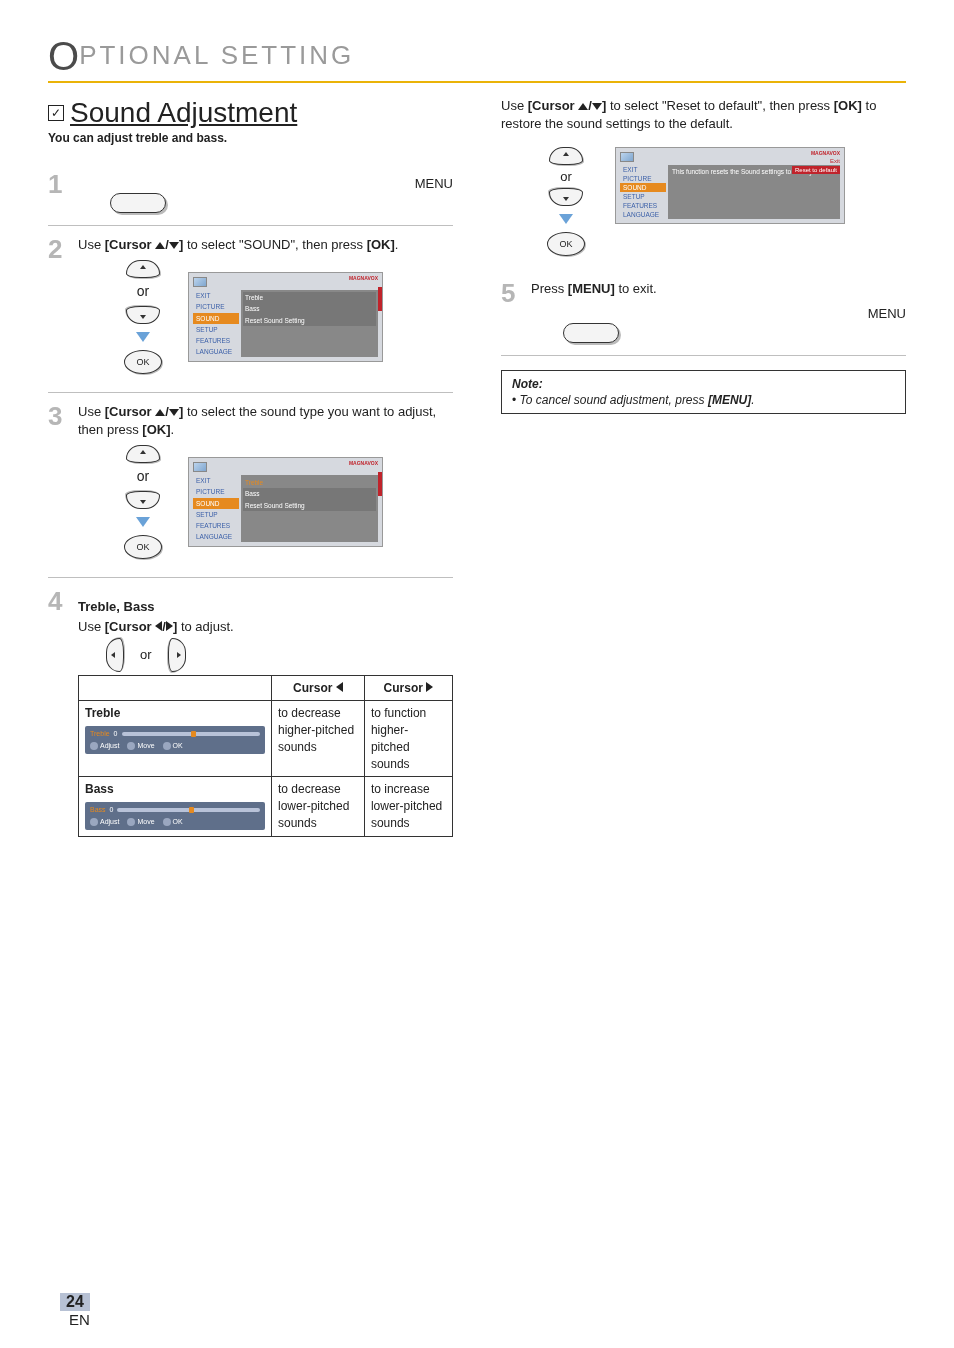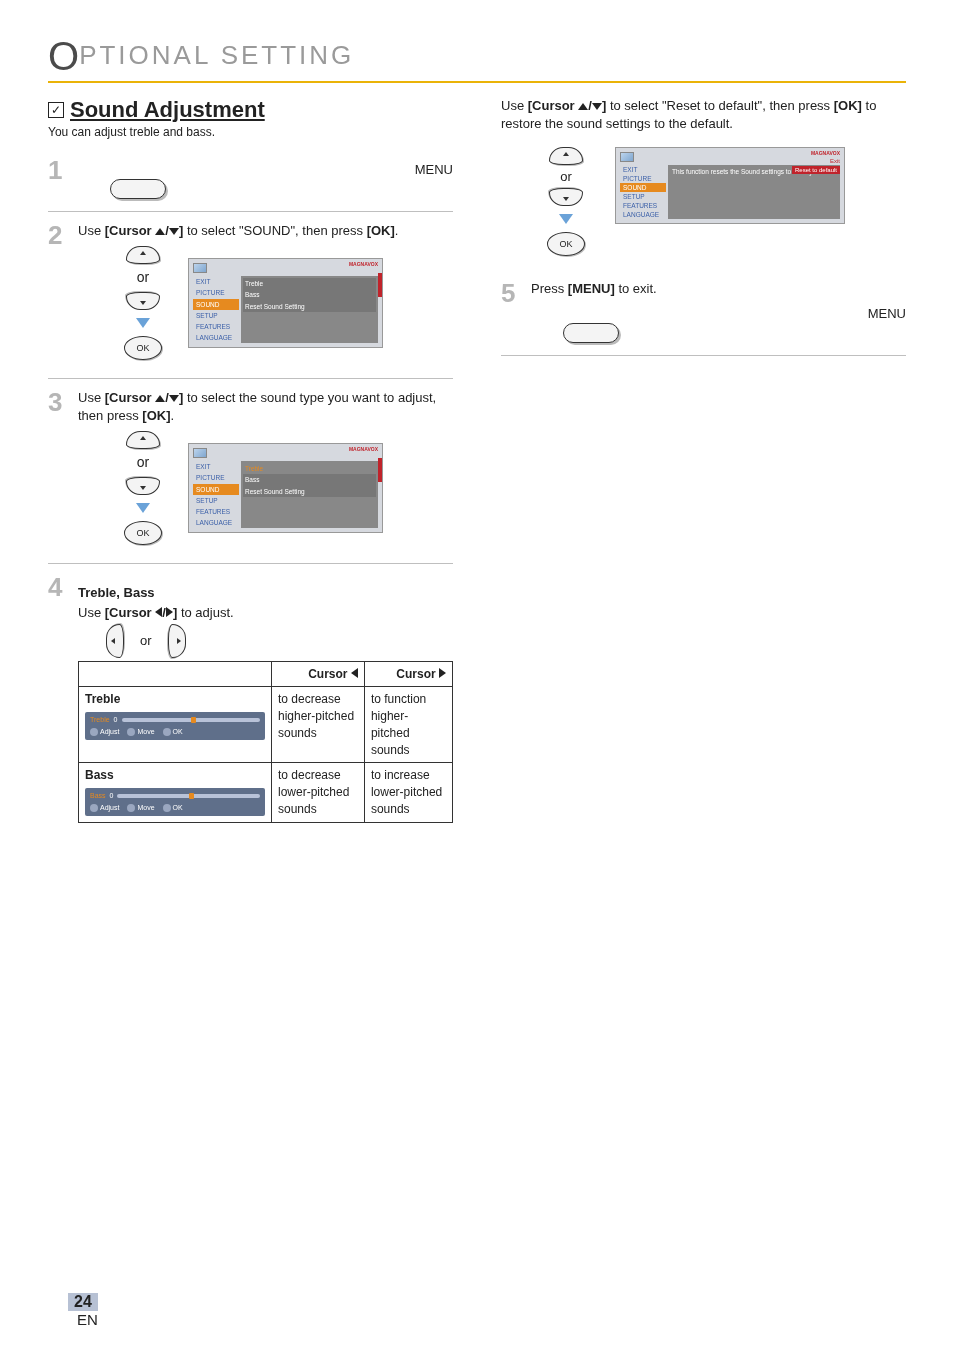--- a/index.html
+++ b/index.html
@@ -48,28 +48,28 @@
   }
   .chkbox {
     width: 16px; height: 16px;
     border: 1.5px solid #222;
     display: inline-flex;
     align-items: center;
     justify-content: center;
     font-size: 12px;
   }
   .sec-title-text {
-    font-size: 22px;
+    font-size: 28px;
+    font-weight: normal;
+    text-decoration: underline;
+  }
+  .intro {
     font-weight: bold;
-    text-decoration: underline;
-  }
-  .intro {
-    font-weight: normal;
     font-size: 12px;
-    margin-bottom: 8px;
+    margin-bottom: 16px;
   }
   .step {
     display: flex;
     gap: 10px;
     border-bottom: 1px solid #bfbfbf;
     padding: 10px 0 12px 0;
   }
   .step-no {
     font-size: 26px;
     font-weight: bold;
@@ -186,21 +186,21 @@
     width: 100%;
     font-size: 12px;
     margin-top: 10px;
   }
   .tbl th, .tbl td {
     border: 1px solid #333;
     padding: 4px 6px;
     text-align: left;
     vertical-align: top;
   }
-  .tbl th { text-align: right; font-weight: bold; }
+  .tbl th { text-align: center; font-weight: bold; }
   .slider-widget {
     background: #5f6f8a;
     border-radius: 2px;
     padding: 3px 5px;
     margin-top: 4px;
     font-size: 7px;
     color: #fff;
     width: 180px;
   }
   .slider-widget .row1 { display:flex; align-items:center; gap:4px; }
@@ -222,21 +222,21 @@
     border: 1px solid #333;
     padding: 6px 10px;
     margin-top: 14px;
     font-size: 12px;
   }
   .note-box .ttl { font-style: italic; font-weight: bold; }
   .note-box ul { list-style: none; margin-top: 2px; }
   .note-box li::before { content:"• "; }
   .page-num {
     position: absolute;
-    bottom: 20px; left: 68px;
+    bottom: 20px; left: 60px;
   }
   .page-num .box {
     background:#b7c1d4;
     padding: 0 6px;
     display:inline-block;
   }
   .page-num .n { font-weight: bold; font-size: 16px; }
   .page-num .en { font-size: 15px; display:block; text-align:right; }
   .tri {
     display:inline-block; width:0; height:0;
@@ -489,20 +489,28 @@
           <p>
             <span>Press </span><span class="bold">[MENU]</span><span> to exit.</span>
           </p>
           <div class="menu-btn">
             <div class="lbl">MENU</div>
             <div class="key-shape"></div>
           </div>
         </div>
       </div>
 
+      <div class="note-box">
+        <div class="ttl">Note:</div>
+        <ul>
+          <li>
+            <span style="font-style:italic">To cancel sound adjustment, press </span><span class="bold" style="font-style:italic">[MENU]</span><span style="font-style:italic">.</span>
+          </li>
+        </ul>
+      </div>
 
     </div>
   </div>
 
   <div class="page-num">
     <span class="box"><span class="n">24</span></span>
     <span class="en">EN</span>
   </div>
 </div>
 

